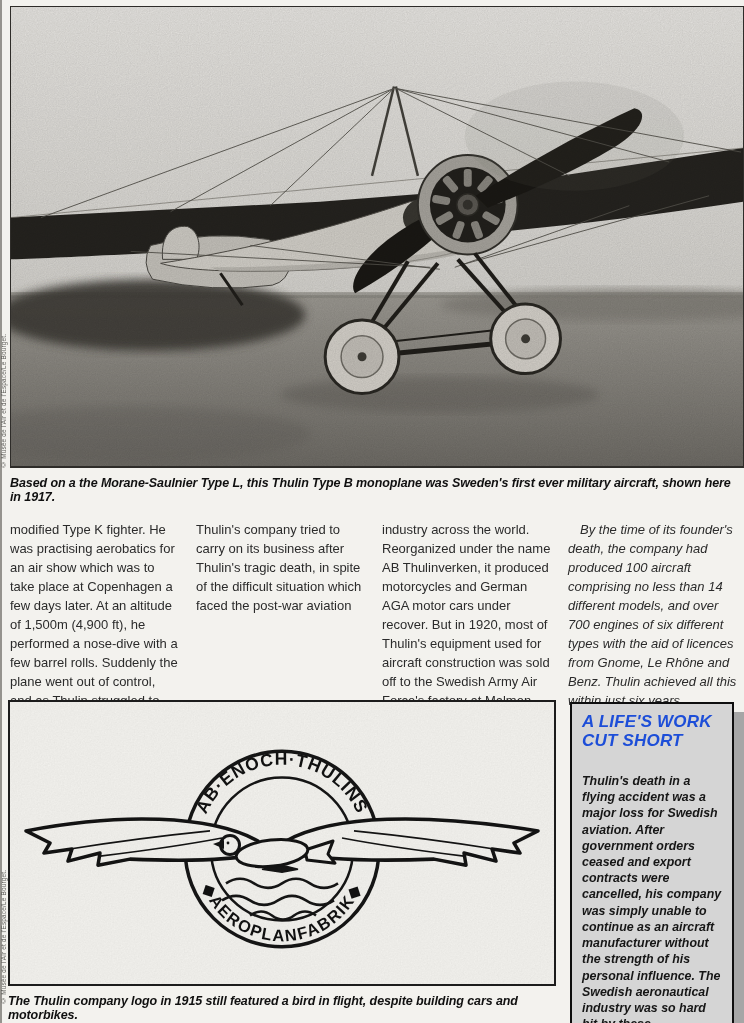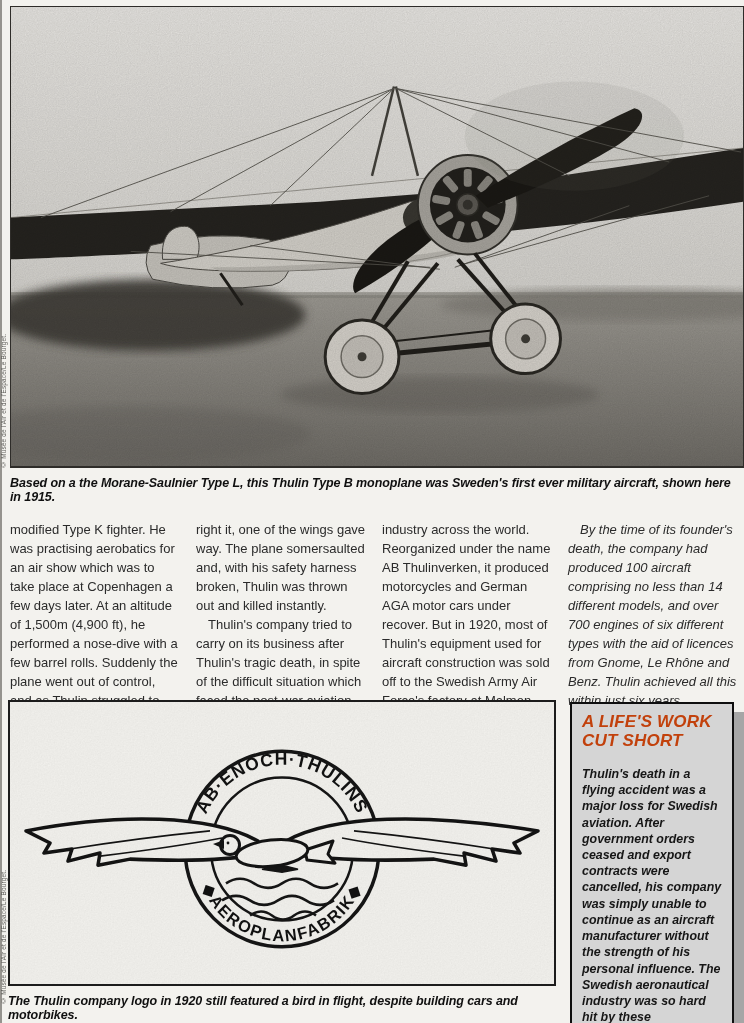--- a/index.html
+++ b/index.html
@@ -34,21 +34,21 @@
   
   .logo-figure { position:absolute; left:8px; top:700px; width:548px; height:286px;
                  border:2px solid #1c1c1c; background:#f7f6f2; }
   .logo-figure svg { display:block; width:100%; height:100%; }
 
   
   .sidebar { position:absolute; left:570px; top:702px; width:164px;
              background:#d5d5d5; border:2.5px solid #0e0e0e;
              box-shadow:10px 10px 0 #a6a6a6; padding:8px 9px 12px 10px; }
   .sidebar h2 { font-size:17px; line-height:1.12; font-weight:700; font-style:italic;
-                color:#c2410c; margin-bottom:16px; letter-spacing:.2px; }
+                color:#1d4ed8; margin-bottom:23px; letter-spacing:.2px; }
   .sidebar p  { font-size:12.4px; line-height:16.2px; font-weight:700; font-style:italic;
                 color:#161616; }
 </style>
 </head>
 <body>
 
 <div class="page">
   <div class="scan-edge"></div>
 
   <figure class="photo-figure">
@@ -167,28 +167,27 @@
         <circle cx="516" cy="334" r="35" fill="#d9d5ce" stroke="#2b2924" stroke-width="3"></circle>
         <circle cx="516" cy="334" r="20" fill="#c7c3bc" stroke="#716e67" stroke-width="1.5"></circle>
         <circle cx="516" cy="334" r="4.5" fill="#3f3d37"></circle>
       </g>
 
       <rect x="0" y="0" width="734" height="462" filter="url(#grain1)" opacity=".12"></rect>
     </svg>
   </figure>
 
   <div class="credit credit-top">© Musée de l'Air et de l'Espace/Le Bourget.</div>
-  <p class="caption caption-photo">Based on a the Morane-Saulnier Type L, this Thulin Type B monoplane was Sweden's first ever military aircraft, shown here in 1915.</p>
+  <p class="caption caption-photo">Based on a the Morane-Saulnier Type L, this Thulin Type B monoplane was Sweden's first ever military aircraft, shown here in 1917.</p>
 
   <div class="columns">
     <div class="col">
       <p>modified Type K fighter. He was practising aerobatics for an air show which was to take place at Copenhagen a few days later. At an altitude of 1,500m (4,900 ft), he performed a nose-dive with a few barrel rolls. Suddenly the plane went out of control, and as Thulin struggled to</p>
     </div>
     <div class="col">
-      <p>right it, one of the wings gave way. The plane somersaulted and, with his safety harness broken, Thulin was thrown out and killed instantly.</p>
       <p>Thulin's company tried to carry on its business after Thulin's tragic death, in spite of the difficult situation which faced the post-war aviation</p>
     </div>
     <div class="col">
       <p>industry across the world. Reorganized under the name AB Thulinverken, it produced motorcycles and German AGA motor cars under recover. But in 1920, most of Thulin's equipment used for aircraft construction was sold off to the Swedish Army Air Force's factory at Malmen.</p>
     </div>
     <div class="col">
       <p class="indent">By the time of its founder's death, the company had produced 100 aircraft comprising no less than 14 different models, and over 700 engines of six different types with the aid of licences from Gnome, Le Rhône and Benz. Thulin achieved all this within just six years.</p>
     </div>
   </div>
 
@@ -236,19 +235,19 @@
         <circle cx="220" cy="142" r="9.5" fill="#f7f6f2" stroke-width="3"></circle>
         <polygon points="203,141 214,137 214,146" fill="#141414" stroke="none"></polygon>
         <circle cx="218" cy="140" r="1.4" fill="#141414" stroke="none"></circle>
       </g>
 
       <rect x="0" y="0" width="544" height="280" filter="url(#grain2)" opacity=".07"></rect>
     </svg>
   </figure>
 
   <div class="credit credit-bottom">© Musée de l'Air et de l'Espace/Le Bourget.</div>
-  <p class="caption caption-logo">The Thulin company logo in 1920 still featured a bird in flight, despite building cars and motorbikes.</p>
+  <p class="caption caption-logo">The Thulin company logo in 1915 still featured a bird in flight, despite building cars and motorbikes.</p>
 
   <aside class="sidebar">
     <h2>A LIFE'S WORK CUT SHORT</h2>
     <p>Thulin's death in a flying accident was a major loss for Swedish aviation. After government orders ceased and export contracts were cancelled, his company was simply unable to continue as an aircraft manufacturer without the strength of his personal influence. The Swedish aeronautical industry was so hard hit by these consequences that it took 20 years to recover.</p>
   </aside>
 </div>
 
 </body></html>

